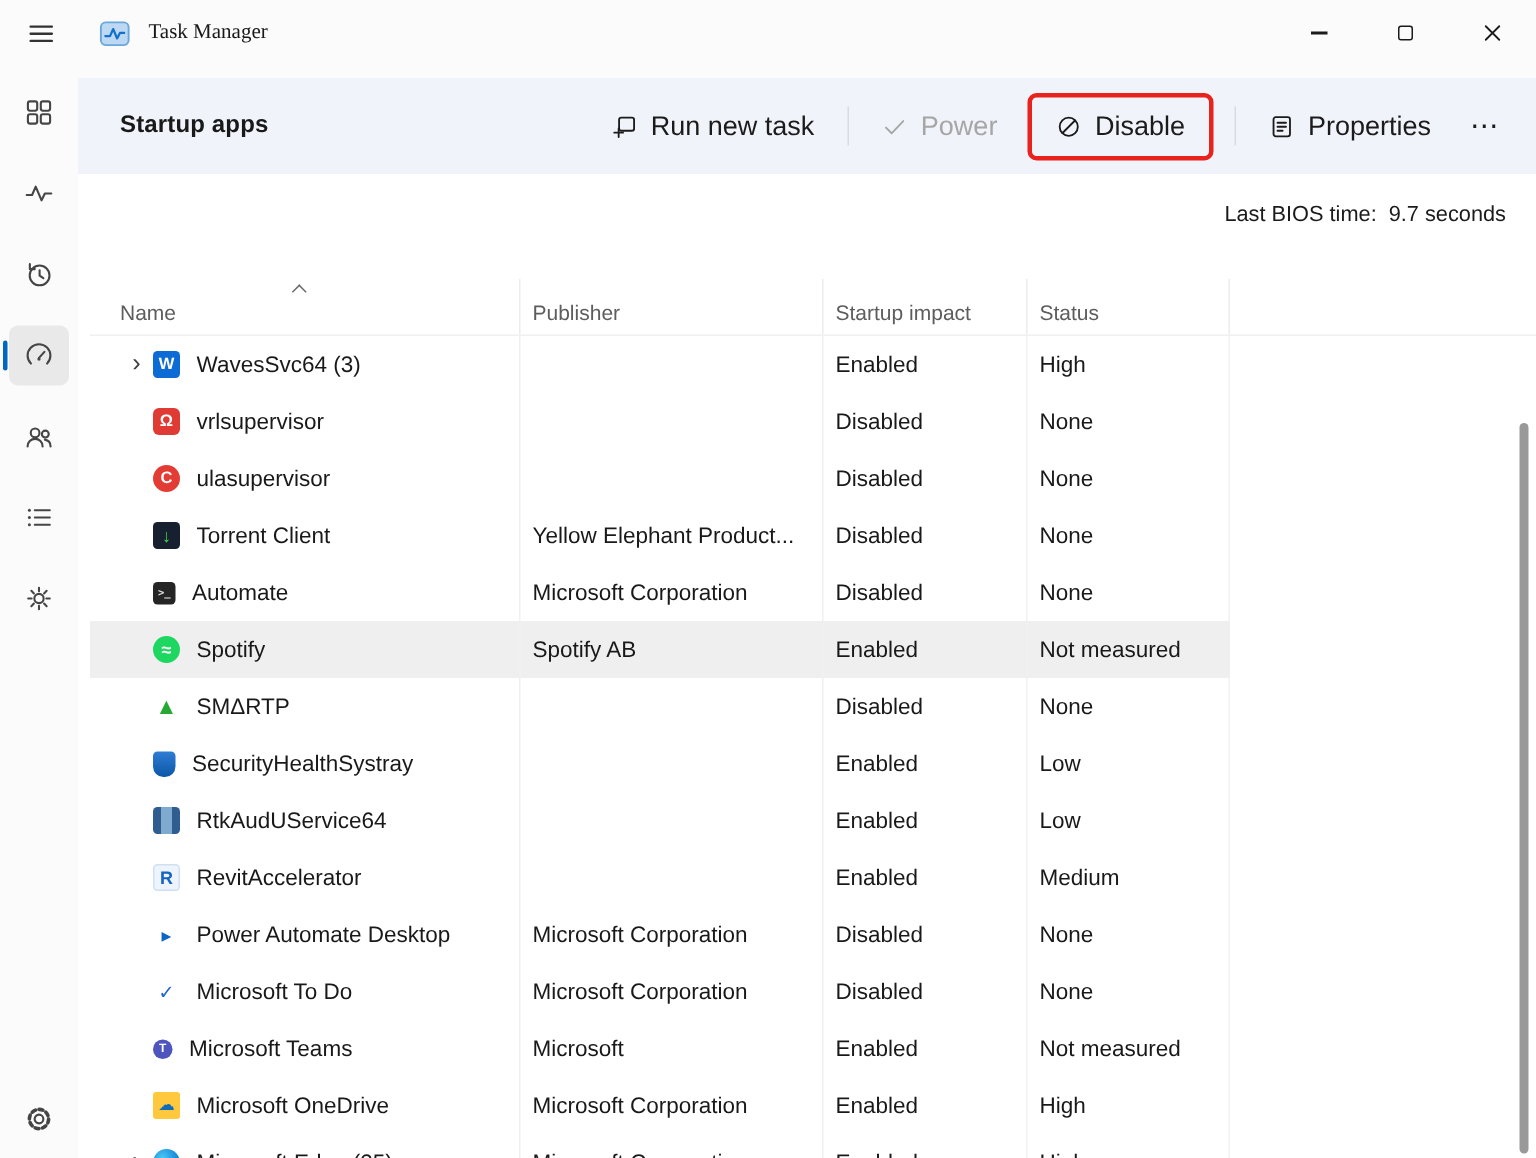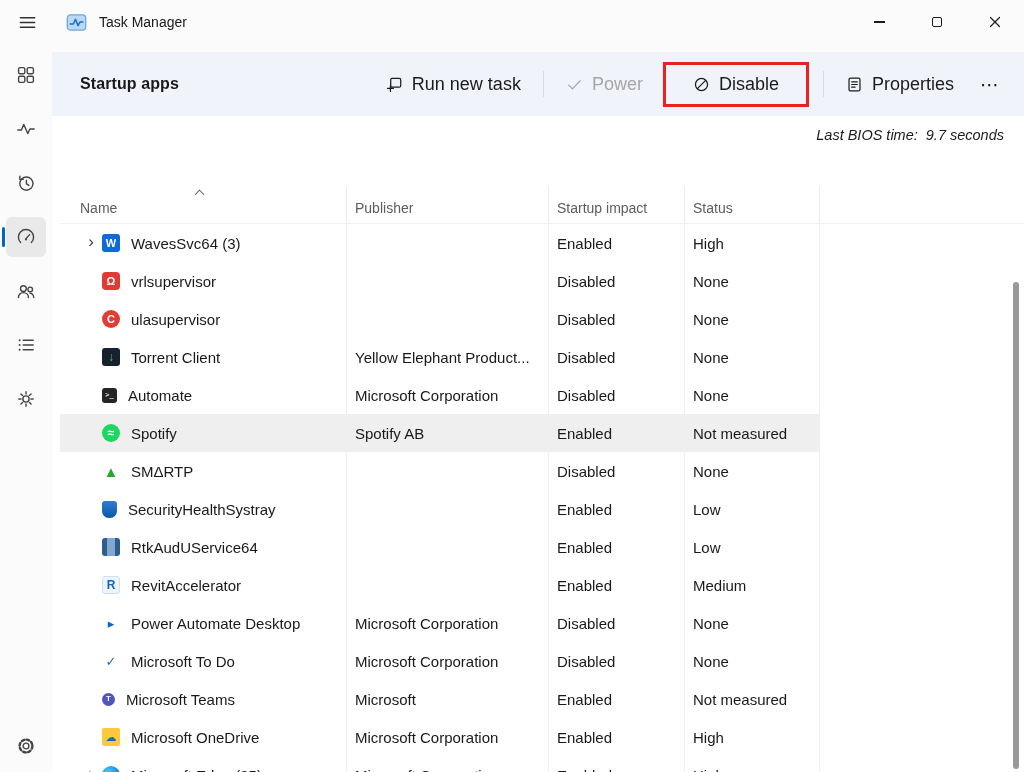--- a/index.html
+++ b/index.html
@@ -7,21 +7,21 @@
   body { font-family:"Liberation Sans","DejaVu Sans",sans-serif; background:#fff; }
 
   .window { position:relative; width:1024px; height:772px; background:#fbfbfb; overflow:hidden; }
 
   
   .titlebar { position:absolute; top:0; left:0; right:0; height:52px; background:#fbfbfb; }
   .titlebar-inner { display:flex; align-items:center; height:44px; padding-left:14px; }
   .hamburger { width:26px; height:26px; border:none; background:transparent; cursor:pointer; display:flex; align-items:center; justify-content:center; }
   .hamburger svg { width:19px; height:19px; stroke:#323232; stroke-width:1.6; stroke-linecap:round; fill:none; }
   .app-logo { margin-left:26px; width:21px; height:21px; display:flex; }
-  .app-title { margin-left:12px; font-size:14px; color:#191919; }
+  .app-title { margin-left:12px; font-size:14px; color:#191919;font-family:Liberation Serif, serif; }
   .win-controls { margin-left:auto; display:flex; height:44px; }
   .wc-btn { width:58px; height:44px; border:none; background:transparent; cursor:pointer; display:flex; align-items:center; justify-content:center; }
   .min-glyph { display:block; width:11px; height:1.4px; background:#1b1b1b; }
   .max-glyph { display:block; width:10px; height:10px; border:1.2px solid #1b1b1b; border-radius:2px; }
   .wc-btn svg { width:12px; height:12px; stroke:#1b1b1b; stroke-width:1.2; fill:none; stroke-linecap:round; }
 
   
   .sidebar { position:absolute; top:52px; left:0; bottom:0; width:52px; background:#fbfbfb; display:flex; flex-direction:column; align-items:center; padding-top:3px; }
   .sb-nav { display:flex; flex-direction:column; align-items:center; }
   .sb-item { position:relative; width:40px; height:40px; margin-bottom:14px; border-radius:6px; display:flex; align-items:center; justify-content:center; cursor:pointer; }
@@ -38,24 +38,24 @@
 
   .band { position:absolute; top:0; left:0; right:0; height:64px; background:#f0f3fa; display:flex; align-items:center; padding:0 14px 0 28px; }
   .page-title { font-size:16px; font-weight:700; color:#191919; letter-spacing:.1px; }
   .tools { margin-left:auto; display:flex; align-items:center; gap:2px; }
   .tbtn { display:flex; align-items:center; gap:9px; padding:8px 13px; border:none; background:transparent; border-radius:4px; font-family:inherit; font-size:18px; color:#1b1b1b; cursor:pointer; white-space:nowrap; }
   .tbtn .ti { display:flex; }
   .tbtn svg { width:17px; height:17px; stroke:#1b1b1b; stroke-width:1.3; fill:none; stroke-linecap:round; stroke-linejoin:round; }
   .tbtn.disabled { color:#a6a6a6; }
   .tbtn.disabled svg { stroke:#a6a6a6; }
   .tdiv { width:1px; height:26px; background:#d8dbe2; margin:0 7px; }
-  .annot { display:flex; border:3px solid #e8231d; border-radius:0; padding:1px 14px; margin:0 5px; }
+  .annot { display:flex; border:3px solid #e8231d; border-radius:6px; padding:1px 3px; margin:0 5px; }
   .tbtn.more { font-size:19px; padding:4px 11px; line-height:1; }
 
-  .bios { position:absolute; top:48px; left:0; right:0; height:70px; display:flex; align-items:center; justify-content:flex-end; padding-right:20px; font-size:14.5px; color:#1b1b1b;font-style:italic; }
+  .bios { position:absolute; top:56px; left:0; right:0; height:70px; display:flex; align-items:center; justify-content:flex-end; padding-right:20px; font-size:14.5px; color:#1b1b1b; }
   .bios .bv { margin-left:8px; }
 
   
   .table { position:absolute; top:134px; left:8px; right:0; bottom:0; overflow:hidden; }
   .thead, .trow { display:grid; grid-template-columns:287px 202px 136px 135px minmax(0,1fr); }
   .thead { height:38px; border-bottom:1px solid #f0f0f0; }
   .th { position:relative; display:flex; align-items:flex-end; padding:0 0 7px 8px; font-size:14px; color:#5d5d5d; border-right:1px solid #ececec; cursor:pointer; white-space:nowrap; }
   .th-name { padding-left:20px; }
   .th-fill { border-right:none; cursor:default; }
   .sort { position:absolute; top:5px; left:136px; width:7px; height:7px; border-left:1.4px solid #6d6d6d; border-top:1.4px solid #6d6d6d; transform:rotate(45deg); }

